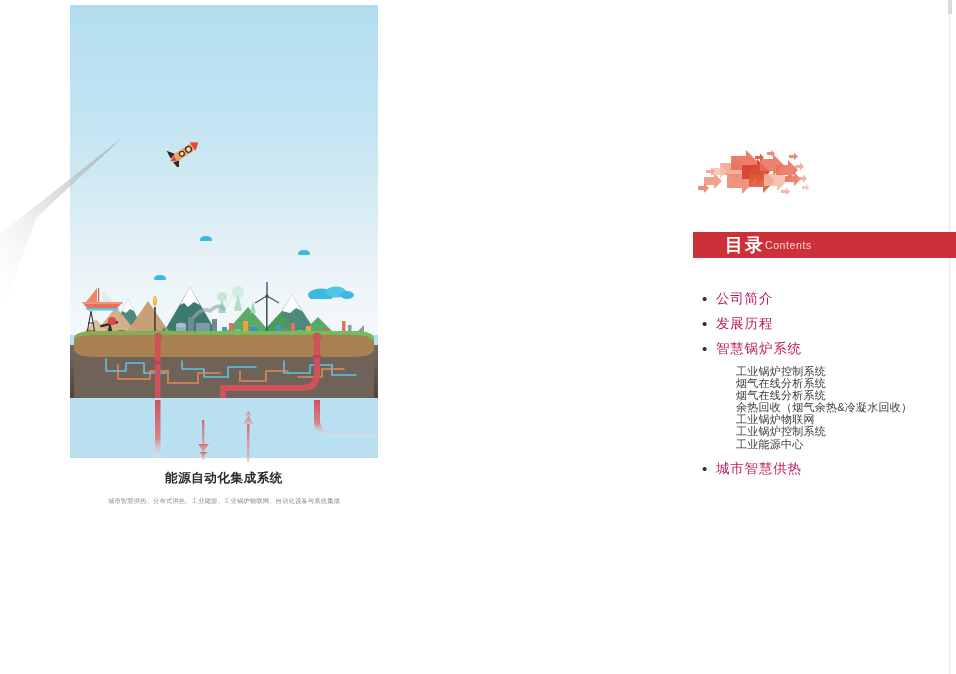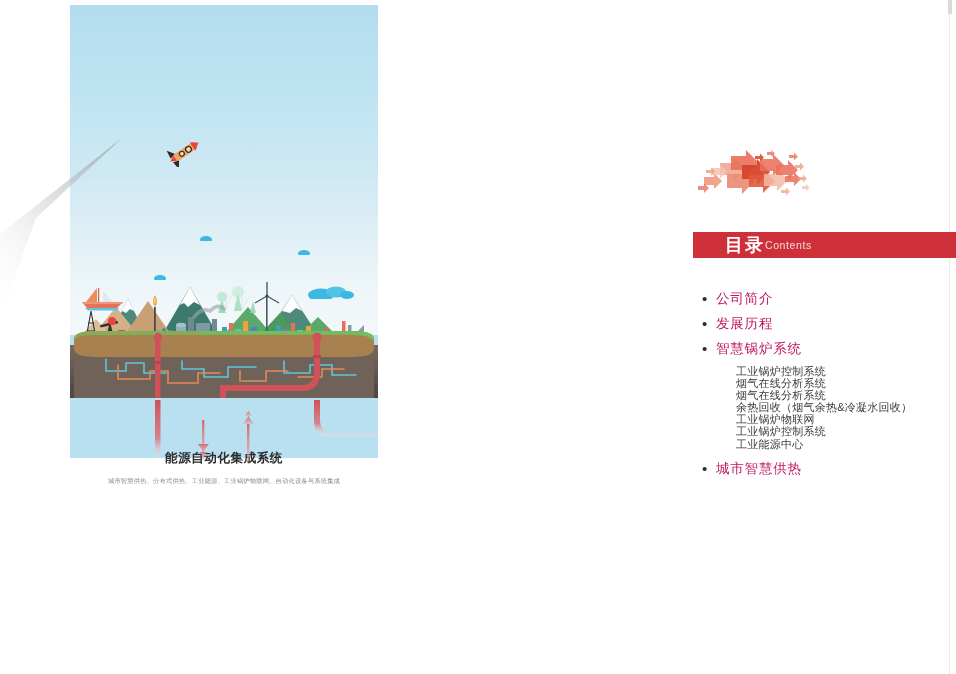--- a/index.html
+++ b/index.html
@@ -93,21 +93,21 @@
   .landscape {
     position: absolute;
     left: 0; bottom: 0;
     width: 308px; height: 185px;
     z-index: 2;
   }
 
   
   #poster-caption {
     position: absolute;
-    left: 70px; top: 450px;
+    left: 70px; top: 470px;
     width: 308px;
     text-align: center;
   }
   #poster-title {
     font-size: 12.5px;
     font-weight: bold;
     color: #2b2b2b;
     letter-spacing: 0.6px;
     line-height: 16px;
   }

